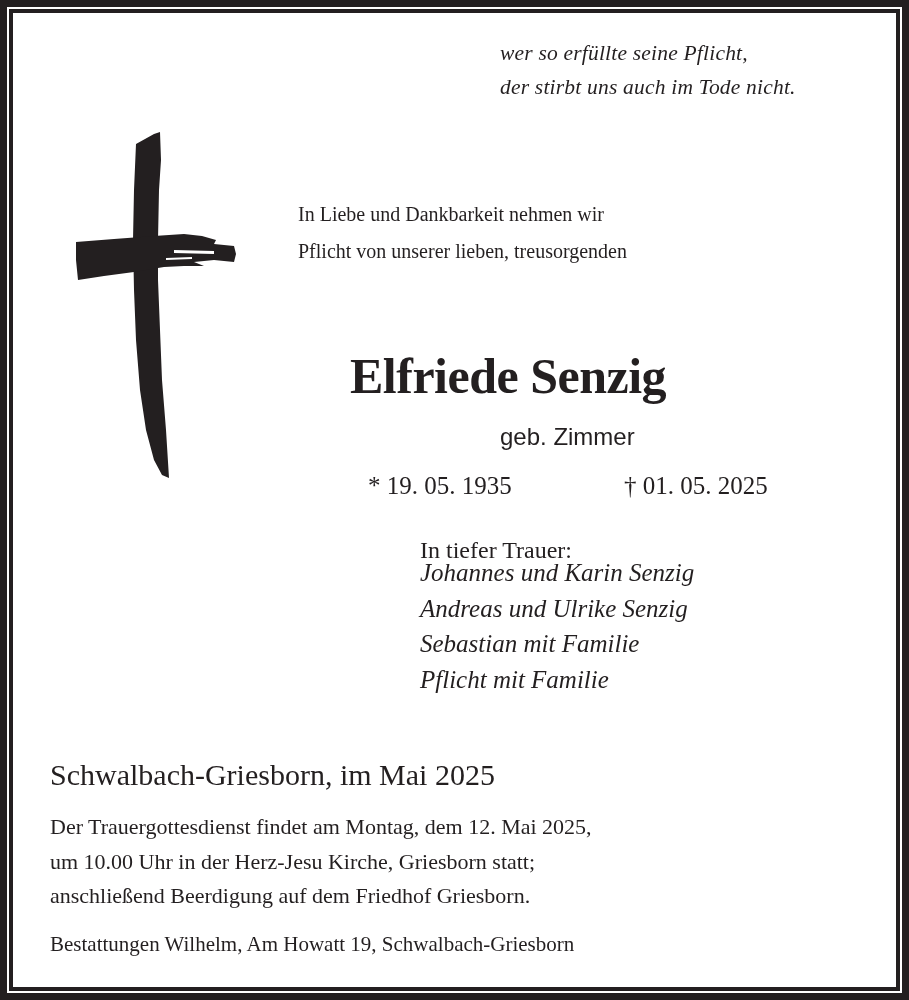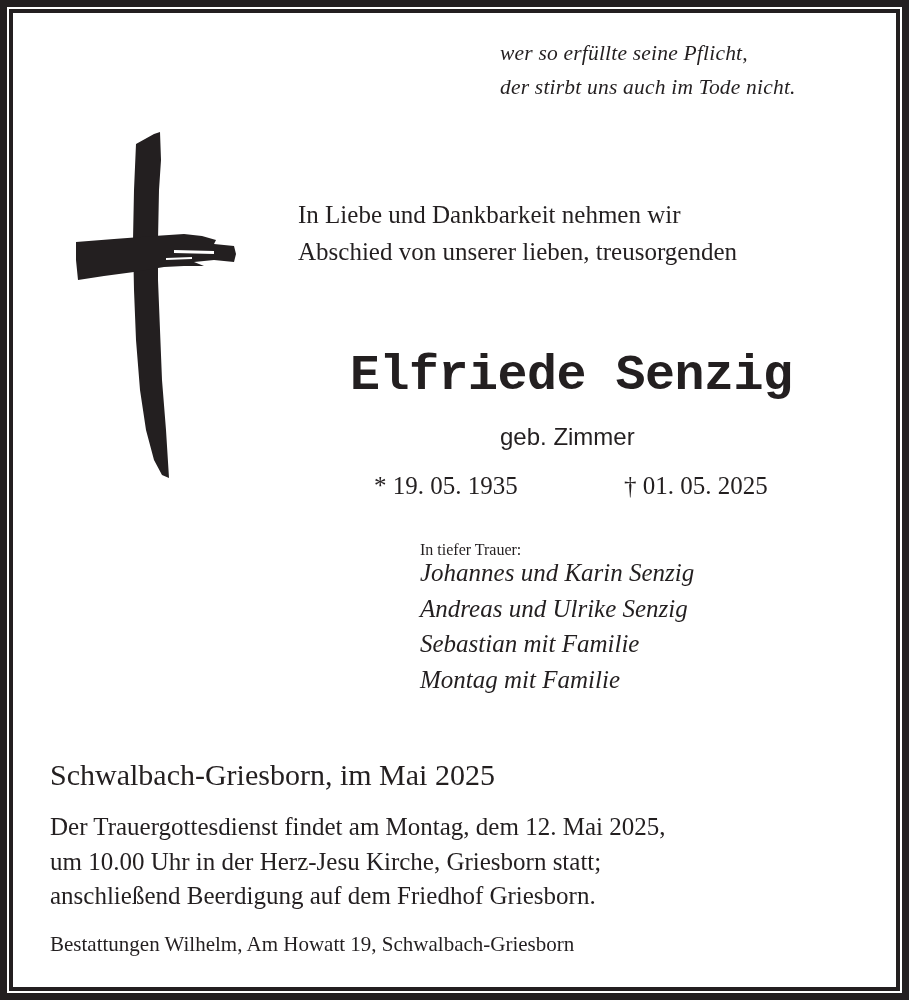--- a/index.html
+++ b/index.html
@@ -35,75 +35,74 @@
       left: 500px; top: 36px;
       font-family: "Liberation Serif", "DejaVu Serif", serif;
       font-style: italic;
       font-size: 21.5px;
       line-height: 34px;
       letter-spacing: 0.2px;
     }
     .intro {
       left: 298px; top: 196px;
       font-family: "Liberation Serif", "DejaVu Serif", serif;
-      font-size: 25px;
+      font-size: 20px;
       line-height: 37px;
     }
     .name {
       left: 0; width: 909px; top: 340px;
       left: 350px; width: auto;
-      font-family: Liberation Mono, monospace;
+      font-family: Liberation Serif, serif;
       font-weight: bold;
       font-size: 50px;
       line-height: 72px;
       letter-spacing: -0.5px;
     }
     .birthname {
       left: 500px; top: 420px;
       font-family: Liberation Sans, sans-serif;
       font-size: 24px;
       line-height: 34px;
     }
     .date-born {
       left: 368px; top: 468px;
       font-family: "Liberation Serif", "DejaVu Serif", serif;
       font-size: 25px;
       line-height: 36px;
-      margin-left: 6px;
     }
     .date-died {
       left: 624px; top: 468px;
       font-family: "Liberation Serif", "DejaVu Serif", serif;
       font-size: 25px;
       line-height: 36px;
     }
     .mourning-label {
       left: 420px; top: 532px;
       font-family: "Liberation Serif", "DejaVu Serif", serif;
-      font-size: 16px;
+      font-size: 24px;
       line-height: 36px;
     }
     .mourners {
       left: 420px; top: 555px;
       font-family: "Liberation Serif", "DejaVu Serif", serif;
       font-style: italic;
       font-size: 25px;
       line-height: 35.5px;
     }
     .mourners div { white-space: nowrap; }
     .place-date {
       left: 50px; top: 757px;
       font-family: "Liberation Serif", "DejaVu Serif", serif;
       font-size: 30px;
       line-height: 36px;
     }
     .service {
       left: 50px; top: 810px;
       font-family: "Liberation Serif", "DejaVu Serif", serif;
-      font-size: 25px;
+      font-size: 22px;
       line-height: 34.5px;
     }
     .service div { white-space: nowrap; }
     .undertaker {
       left: 50px; top: 928px;
       font-family: "Liberation Serif", "DejaVu Serif", serif;
       font-size: 21px;
       line-height: 32px;
     }
     .cross {
@@ -128,37 +127,37 @@
   <path d="M92 128 L118 127 L118 129 L92 130 Z" fill="#ffffff"></path>
 </svg>
 
 <div class="abs poem">
   <div>wer so erfüllte seine Pflicht,</div>
   <div>der stirbt uns auch im Tode nicht.</div>
 </div>
 
 <div class="abs intro">
   <div>In Liebe und Dankbarkeit nehmen wir</div>
-  <div>Abschied von unserer lieben, treusorgenden</div>
+  <div>Pflicht von unserer lieben, treusorgenden</div>
 </div>
 
 <div class="abs name">Elfriede Senzig</div>
 
 <div class="abs birthname">geb. Zimmer</div>
 
 <div class="abs date-born">* 19. 05. 1935</div>
 <div class="abs date-died">† 01. 05. 2025</div>
 
 <div class="abs mourning-label">In tiefer Trauer:</div>
 
 <div class="abs mourners">
   <div>Johannes und Karin Senzig</div>
   <div>Andreas und Ulrike Senzig</div>
   <div>Sebastian mit Familie</div>
-  <div>Montag mit Familie</div>
+  <div>Pflicht mit Familie</div>
 </div>
 
 <div class="abs place-date">Schwalbach-Griesborn, im Mai 2025</div>
 
 <div class="abs service">
   <div>Der Trauergottesdienst findet am Montag, dem 12. Mai 2025,</div>
   <div>um 10.00 Uhr in der Herz-Jesu Kirche, Griesborn statt;</div>
   <div>anschließend Beerdigung auf dem Friedhof Griesborn.</div>
 </div>
 

